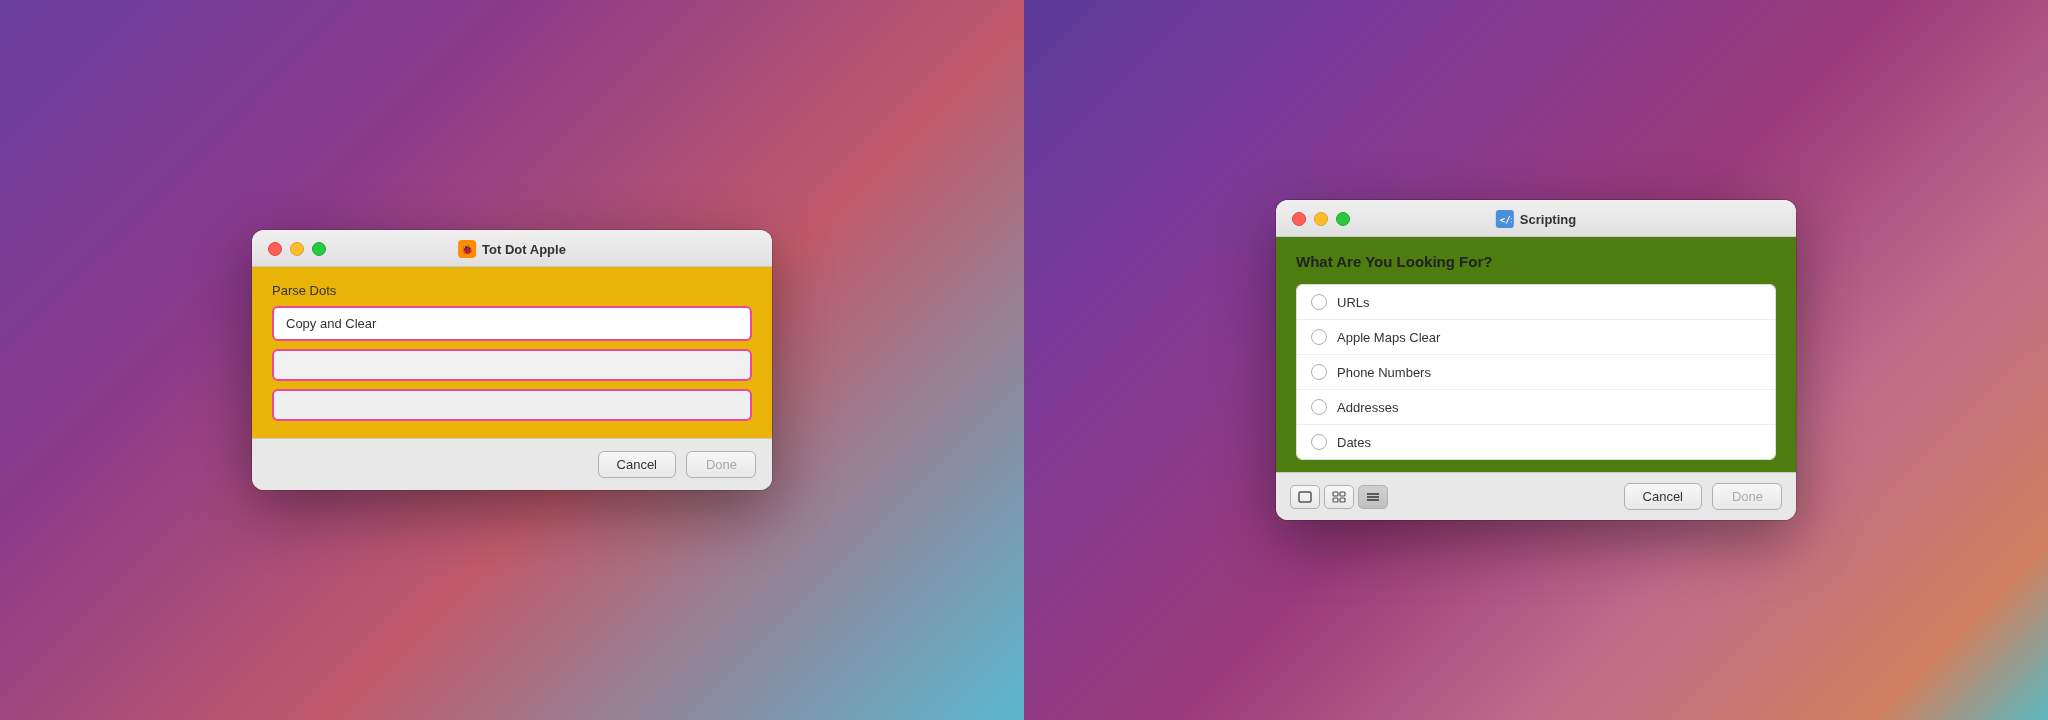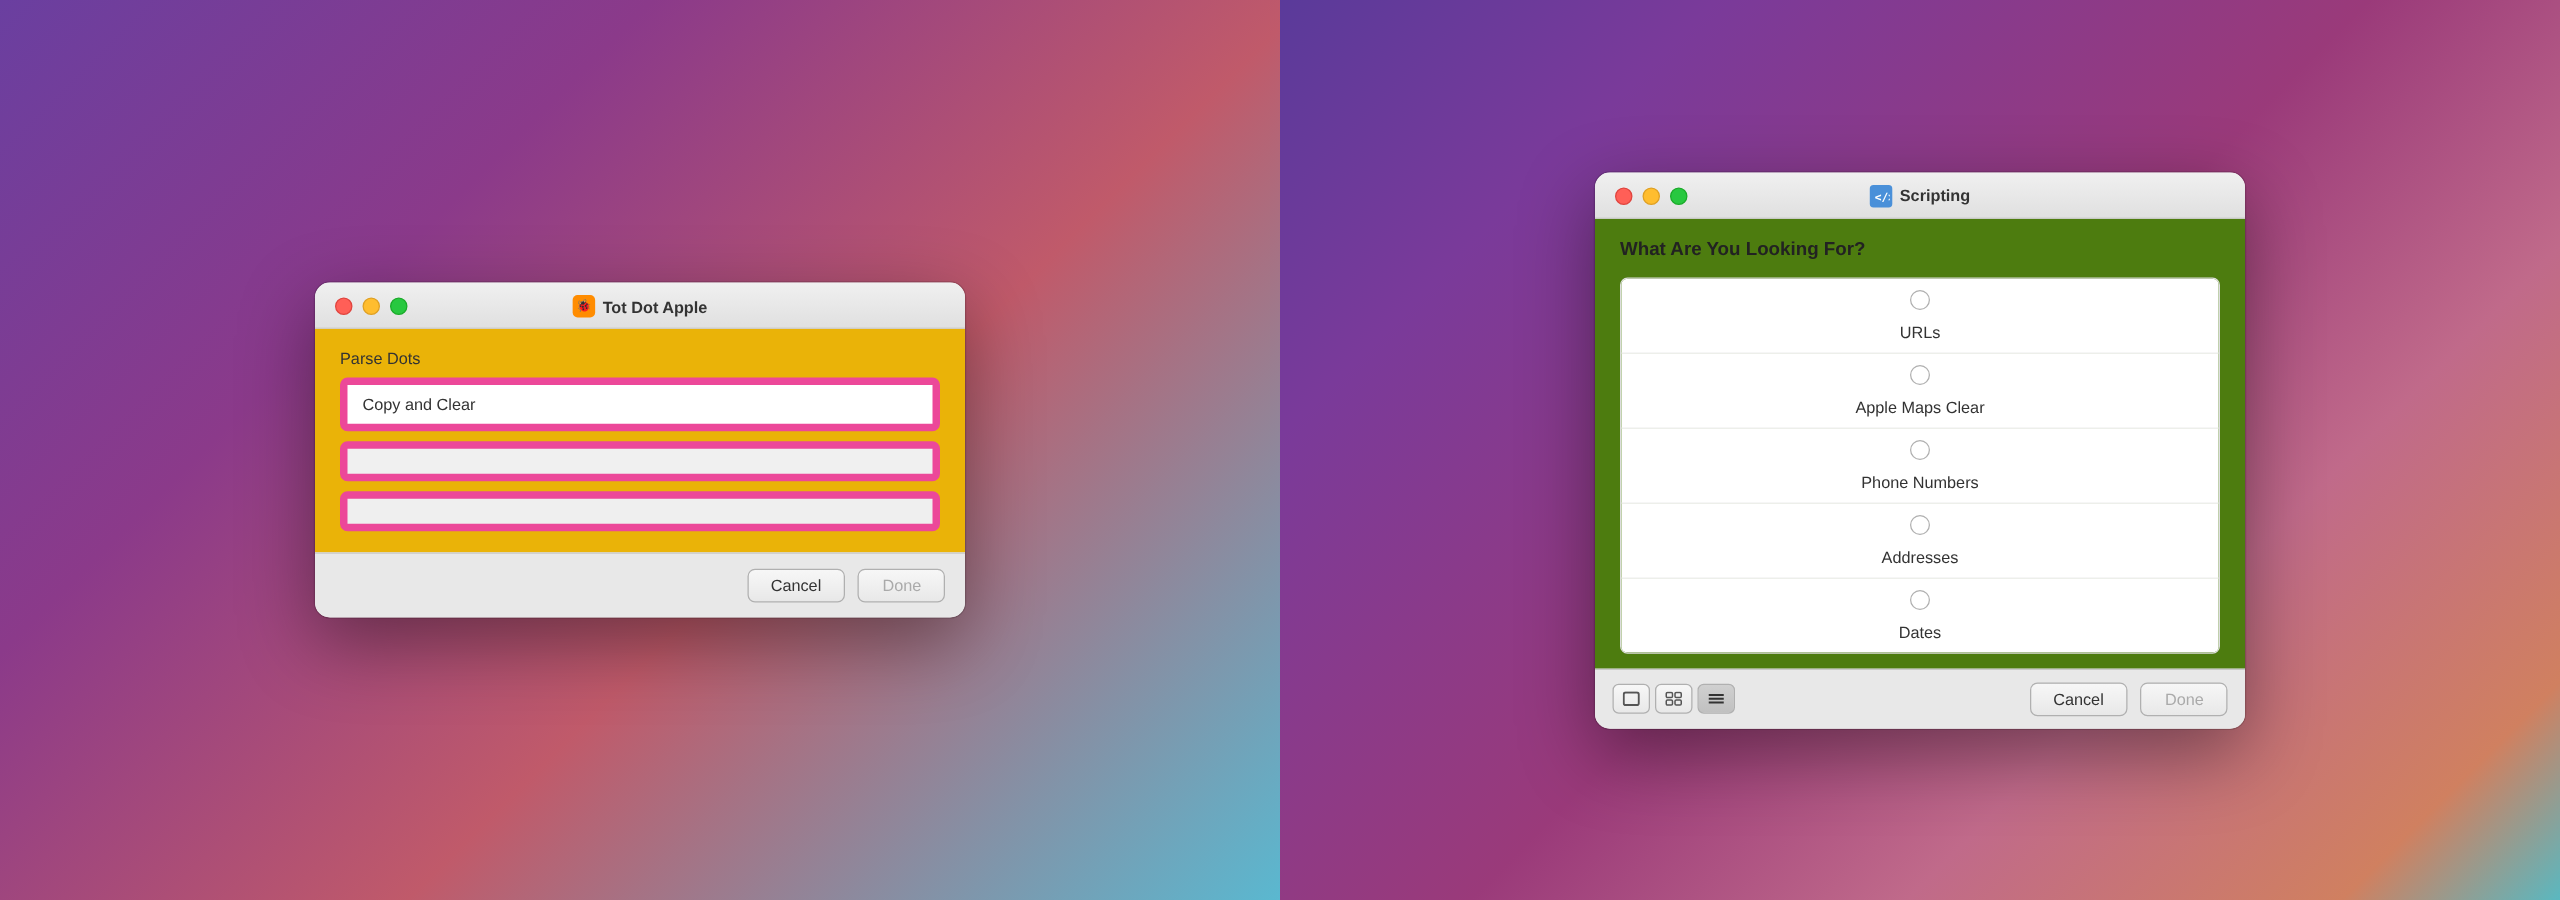--- a/index.html
+++ b/index.html
@@ -101,21 +101,21 @@
     }
 
     .parse-dots-label {
       font-size: 13px;
       color: #333;
       margin-bottom: 8px;
     }
 
     .list-row {
       background: white;
-      border: 6px solid #ec4899;
+      border: 2px solid #ec4899;
       border-radius: 6px;
       padding: 8px 12px;
       font-size: 13px;
       color: #333;
       margin-bottom: 8px;
       min-height: 32px;
     }
 
     .list-row.empty {
       background: #f0f0f0;
@@ -196,21 +196,20 @@
     .checkbox-item {
       display: flex;
       align-items: center;
       gap: 10px;
       padding: 9px 14px;
       background: white;
       border-bottom: 1px solid #eee;
       font-size: 13px;
       color: #333;
       cursor: pointer;
-      flex-direction: column;
     }
 
     .checkbox-item:last-child {
       border-bottom: none;
     }
 
     .checkbox-circle {
       width: 16px;
       height: 16px;
       border-radius: 50%;

